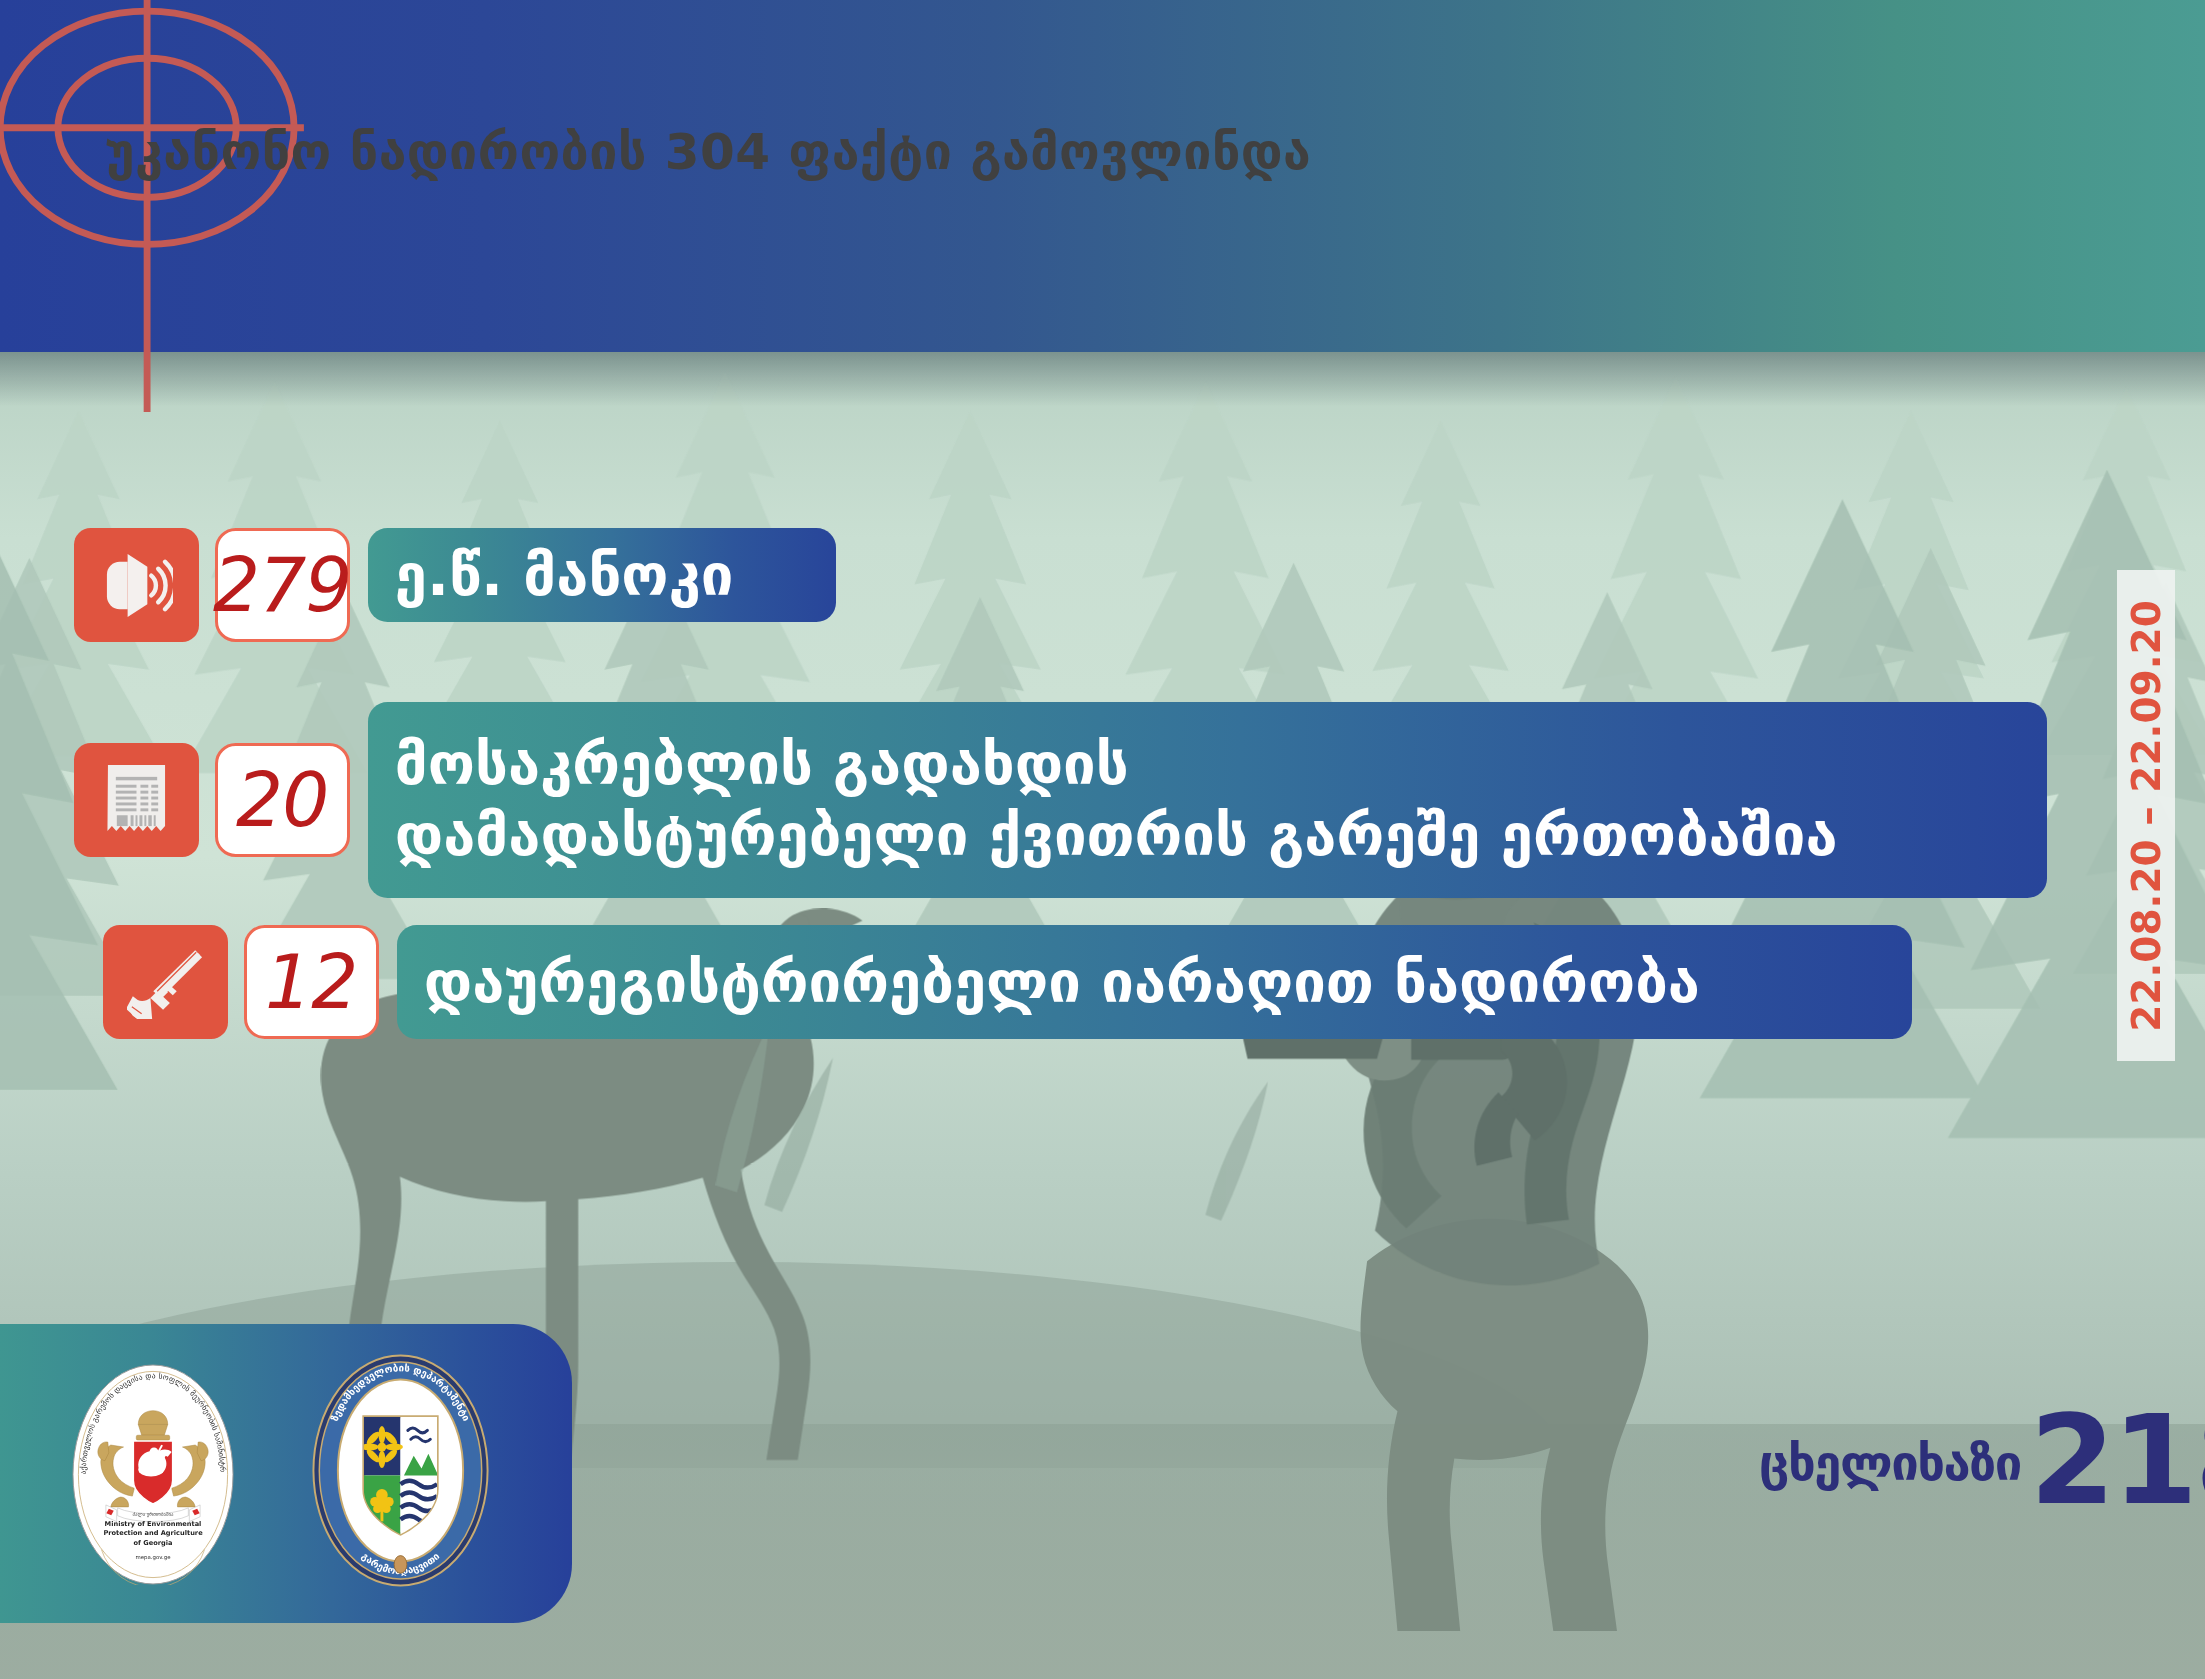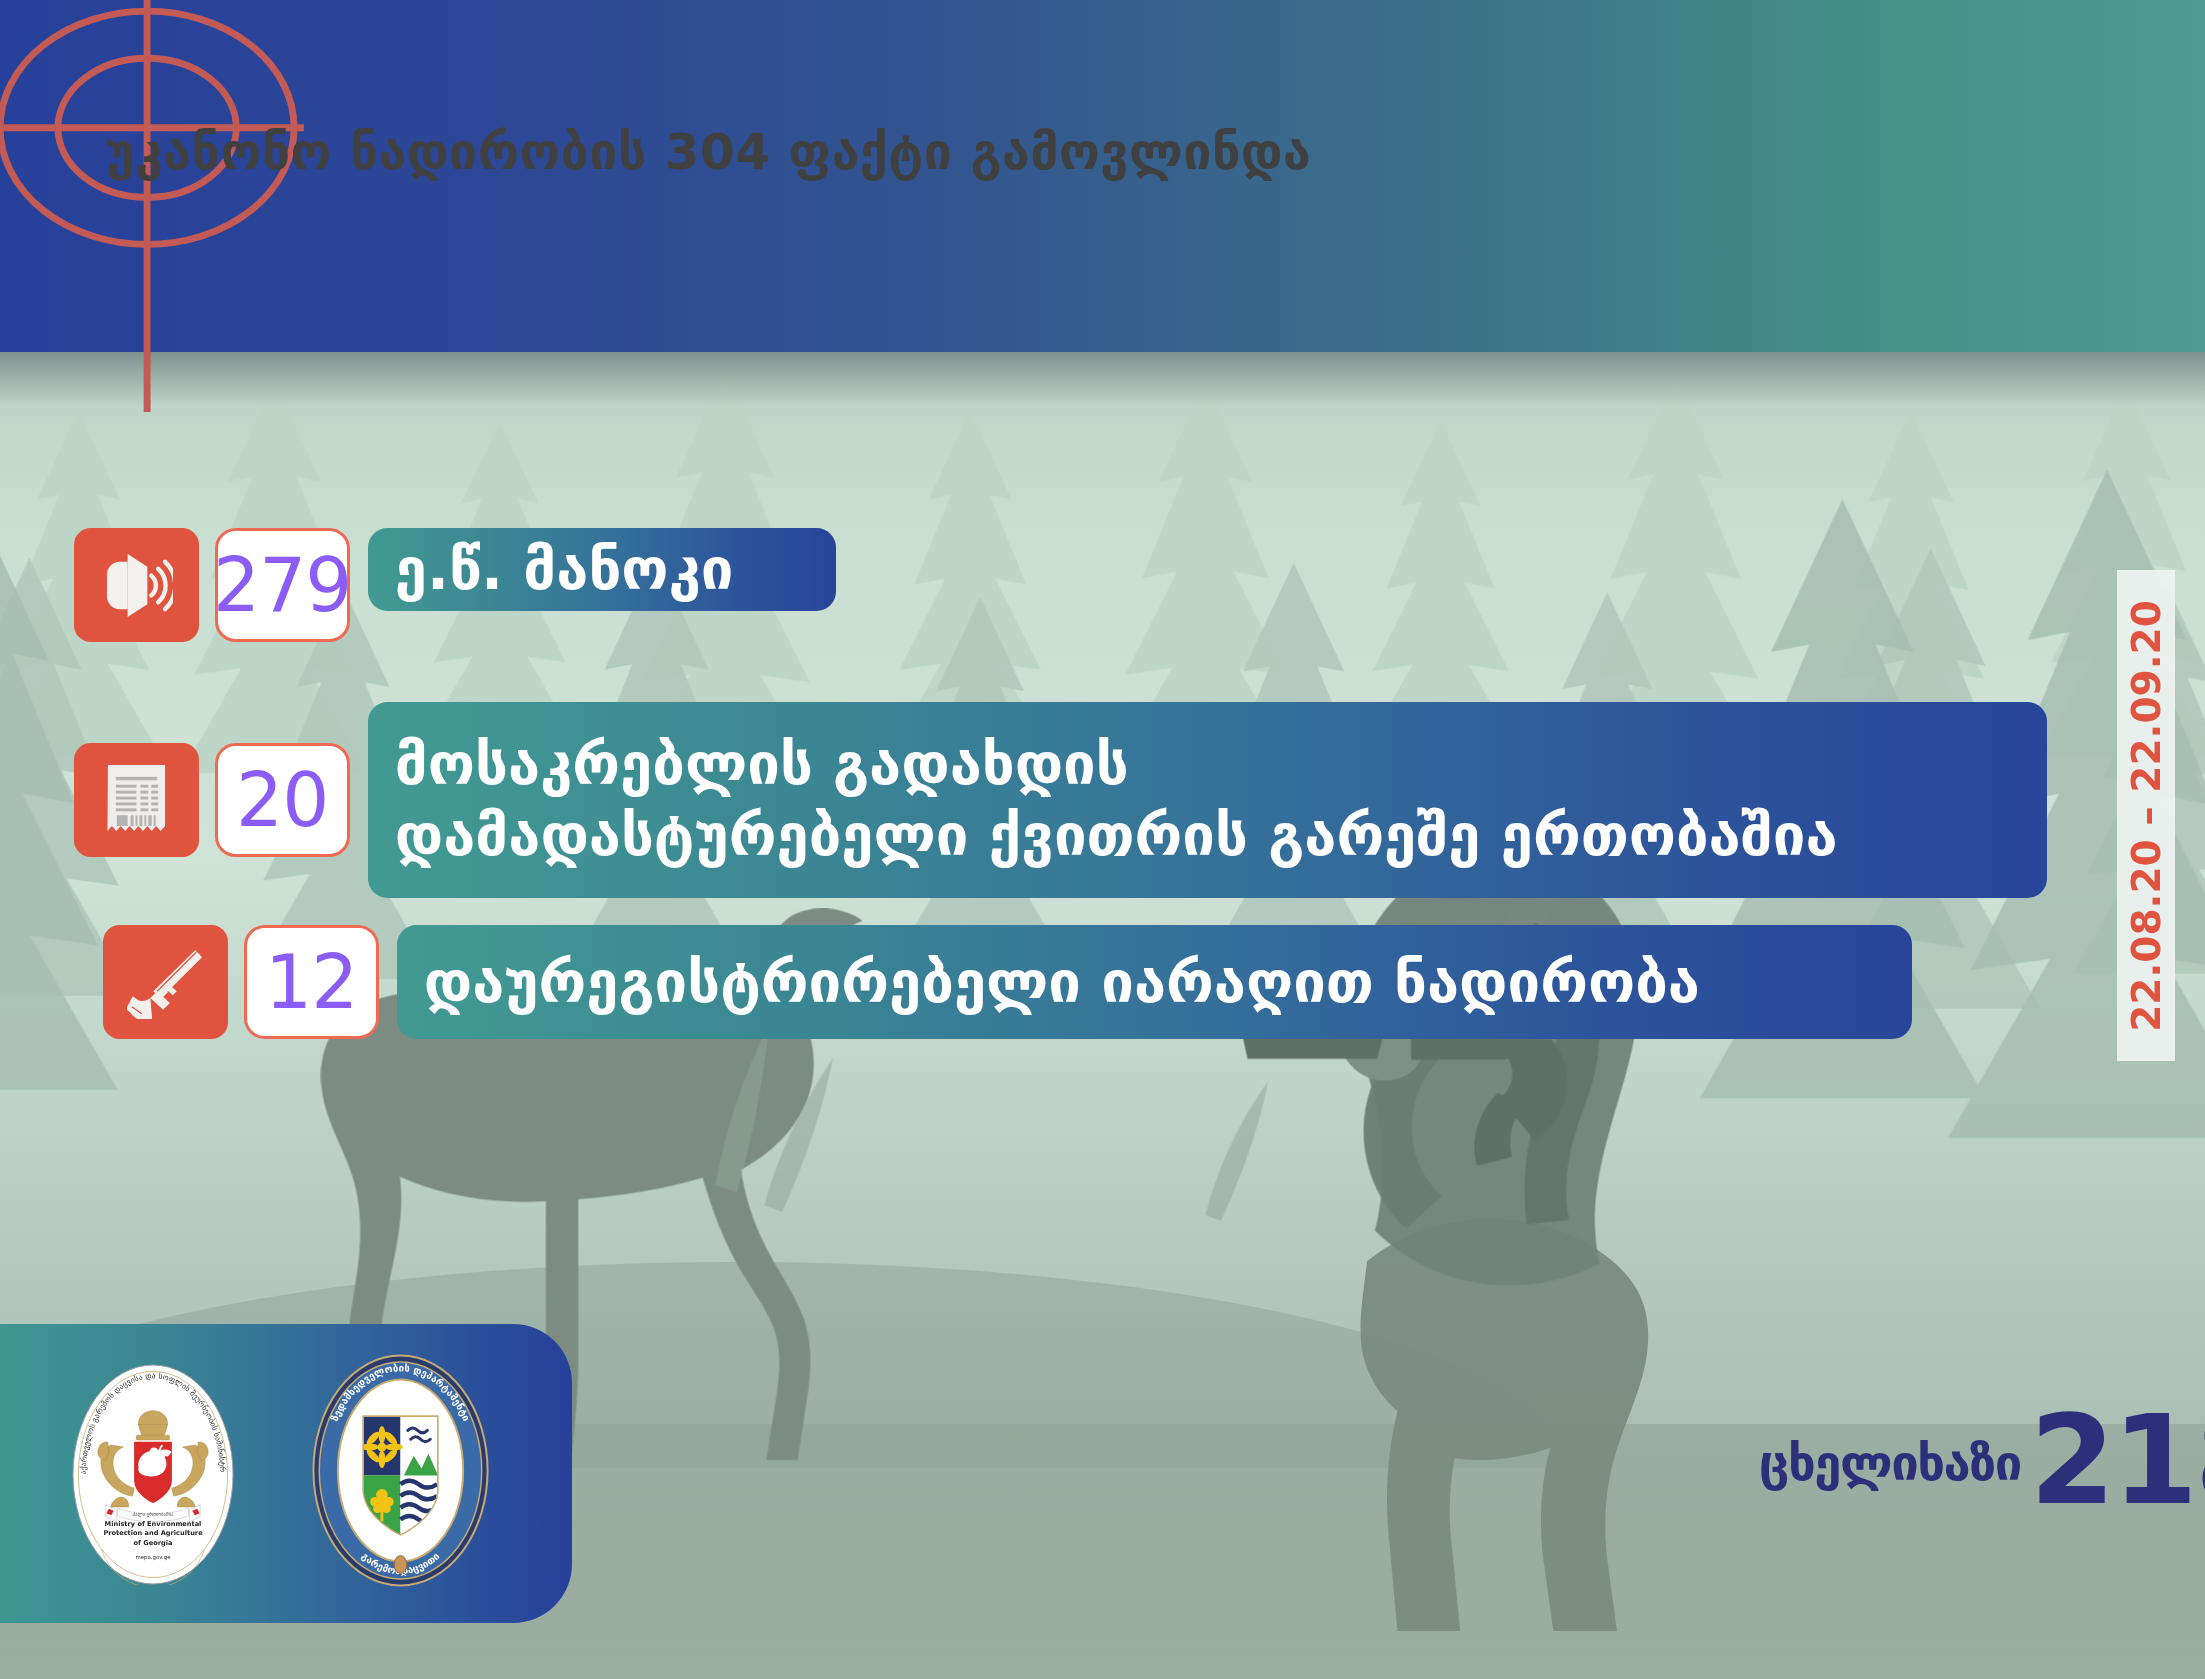--- a/index.html
+++ b/index.html
@@ -73,46 +73,47 @@
   .num-box {
     width:135px; height:114px;
     margin-left:15.7px;
     background:#ffffff;
     border:3.4px solid #ef6a53;
     border-radius:20.6px;
     display:flex; align-items:center; justify-content:center;
     flex:0 0 auto;
   }
   .num-box .num {
-    color:#8b5cf6;
+    color:#b91c1c;
     font-size:74px;
     font-weight:normal;
     line-height:1;
     letter-spacing:-1px;
+    font-style:italic;
   }
 
   .label-bar {
     margin-left:18.6px;
     background:linear-gradient(90deg,#429a92 0%,#3c8a93 22%,#35719a 52%,#2d559b 78%,#28459a 100%);
     border-radius:19.6px;
     display:flex; align-items:center;
     padding:0 26.5px;
     flex:0 0 auto;
   }
   .label-bar .label-text {
     color:#ffffff;
     font-size:58px;
     font-weight:bold;
     line-height:1.22;
     white-space:pre-line;
   }
 
   
   #row-1 { left:74px; top:528px; }
-  #row-1 .label-bar { width:468px; height:83px; }
+  #row-1 .label-bar { width:468px; height:94px; }
   #row-2 { left:74px; top:702px;align-items:center; }
   #row-2 .label-bar { width:1679px; height:196px; }
   #row-2 .num-box .num { font-size:74px; }
   #row-3 { left:74px; top:925px;padding-left:29px; }
   #row-3 .label-bar { width:1515px; height:114px; }
 
   
   .date-stripe {
     position:absolute;
     left:2117px; top:570px;

